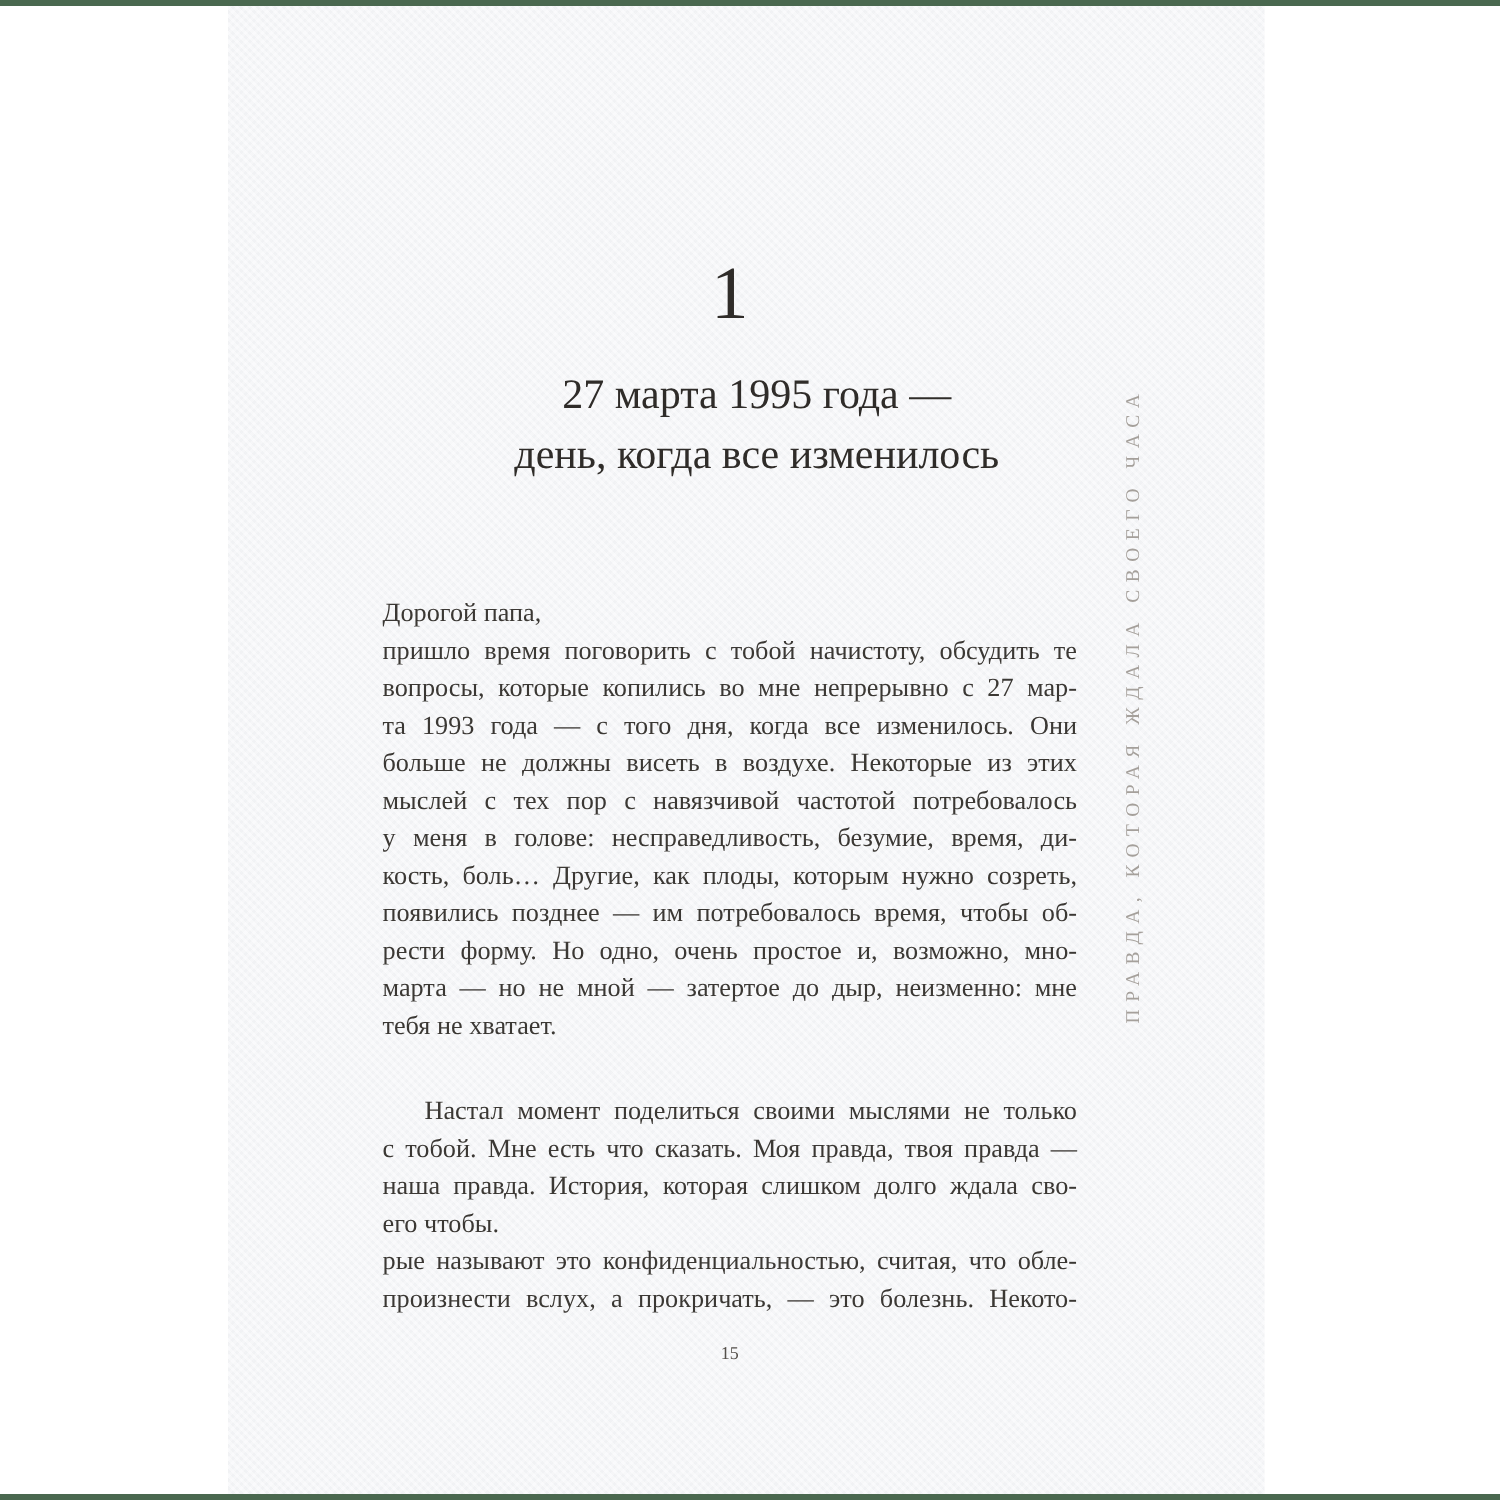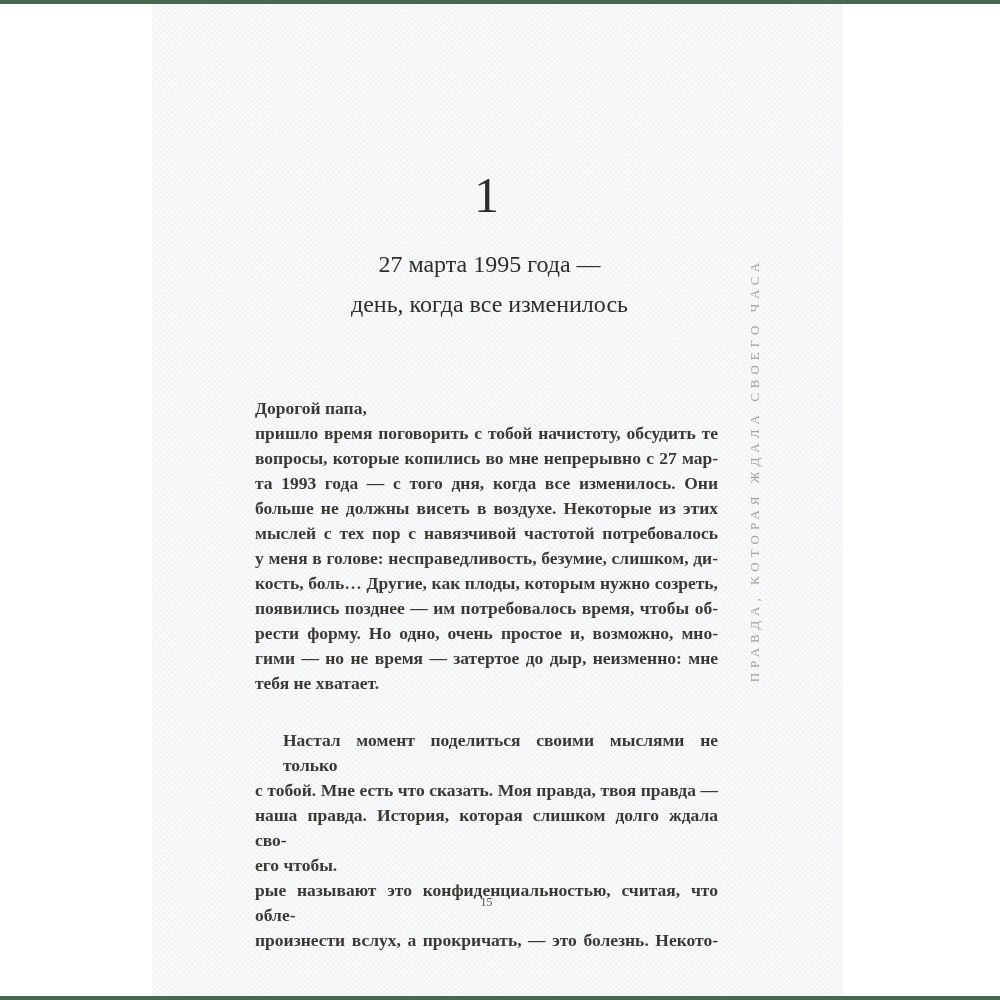--- a/index.html
+++ b/index.html
@@ -40,37 +40,36 @@
     left: 103px;
     top: 166px;
     width: 463px;
     text-align: center;
     font-size: 50px;
     line-height: 50px;
     color: var(--ink, #2f2c29);
   }
   .chapter-title {
     position: absolute;
-    left: 106px;
+    left: 121px;
     top: 240px;
     width: 463px;
     text-align: center;
-    font-size: 24px;
+    font-size: 28px;
     line-height: 40px;
     color: var(--ink, #2f2c29);
   }
   .body-text {
     position: absolute;
     left: 103px;
     top: 392px;
     width: 463px;
     font-size: 17.5px;
     line-height: 25px;
     color: var(--body-ink, #3b3834);
-    font-weight: bold;
   }
   .line {
     text-align: left;
   }
   .line.just {
     text-align: justify;
     text-align-last: justify;
   }
   .line.ind {
     padding-left: 28px;
@@ -116,25 +115,25 @@
       <div>день, когда все изменилось</div>
     </div>
 
     <div class="body-text">
         <div class="line">Дорогой папа,</div>
         <div class="line just">пришло время поговорить с тобой начистоту, обсудить те</div>
         <div class="line just">вопросы, которые копились во мне непрерывно с 27 мар-</div>
         <div class="line just">та 1993 года — с того дня, когда все изменилось. Они</div>
         <div class="line just">больше не должны висеть в воздухе. Некоторые из этих</div>
         <div class="line just">мыслей с тех пор с навязчивой частотой потребовалось</div>
-        <div class="line just">у меня в голове: несправедливость, безумие, слишком, ди-</div>
+        <div class="line just">у меня в голове: несправедливость, безумие, время, ди-</div>
         <div class="line just">кость, боль… Другие, как плоды, которым нужно созреть,</div>
         <div class="line just">появились позднее — им потребовалось время, чтобы об-</div>
         <div class="line just">рести форму. Но одно, очень простое и, возможно, мно-</div>
-        <div class="line just">гими — но не время — затертое до дыр, неизменно: мне</div>
+        <div class="line just">марта — но не мной — затертое до дыр, неизменно: мне</div>
         <div class="line">тебя не хватает.</div>
         <div class="line just ind">Настал момент поделиться своими мыслями не только</div>
         <div class="line just">с тобой. Мне есть что сказать. Моя правда, твоя правда —</div>
         <div class="line just">наша правда. История, которая слишком долго ждала сво-</div>
         <div class="line">его чтобы.</div>
         <div class="line just">рые называют это конфиденциальностью, считая, что обле-</div>
         <div class="line just">произнести вслух, а прокричать, — это болезнь. Некото-</div>
       </div>
 
     <div class="side-caption">ПРАВДА, КОТОРАЯ ЖДАЛА СВОЕГО ЧАСА</div>

